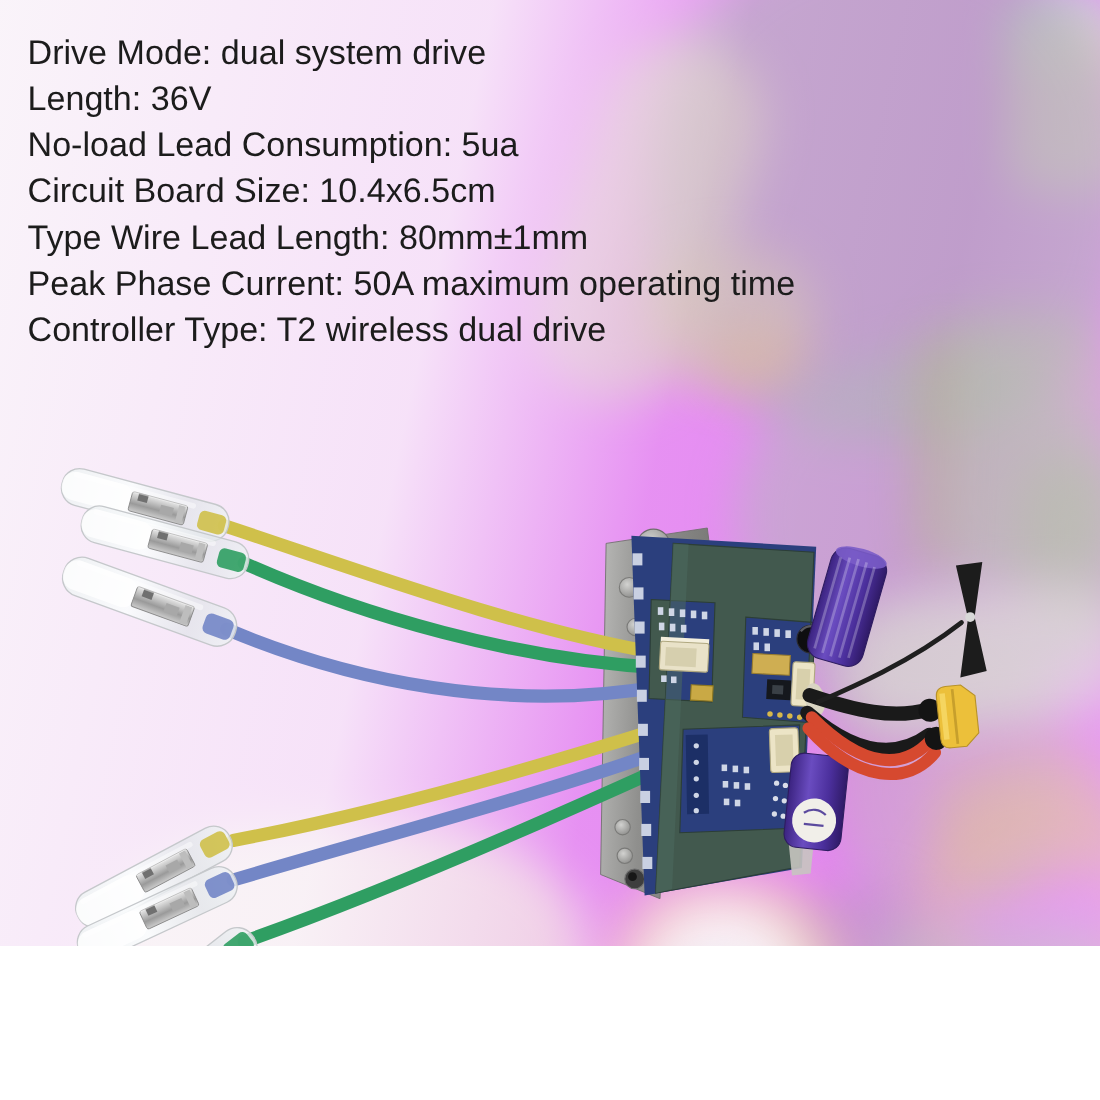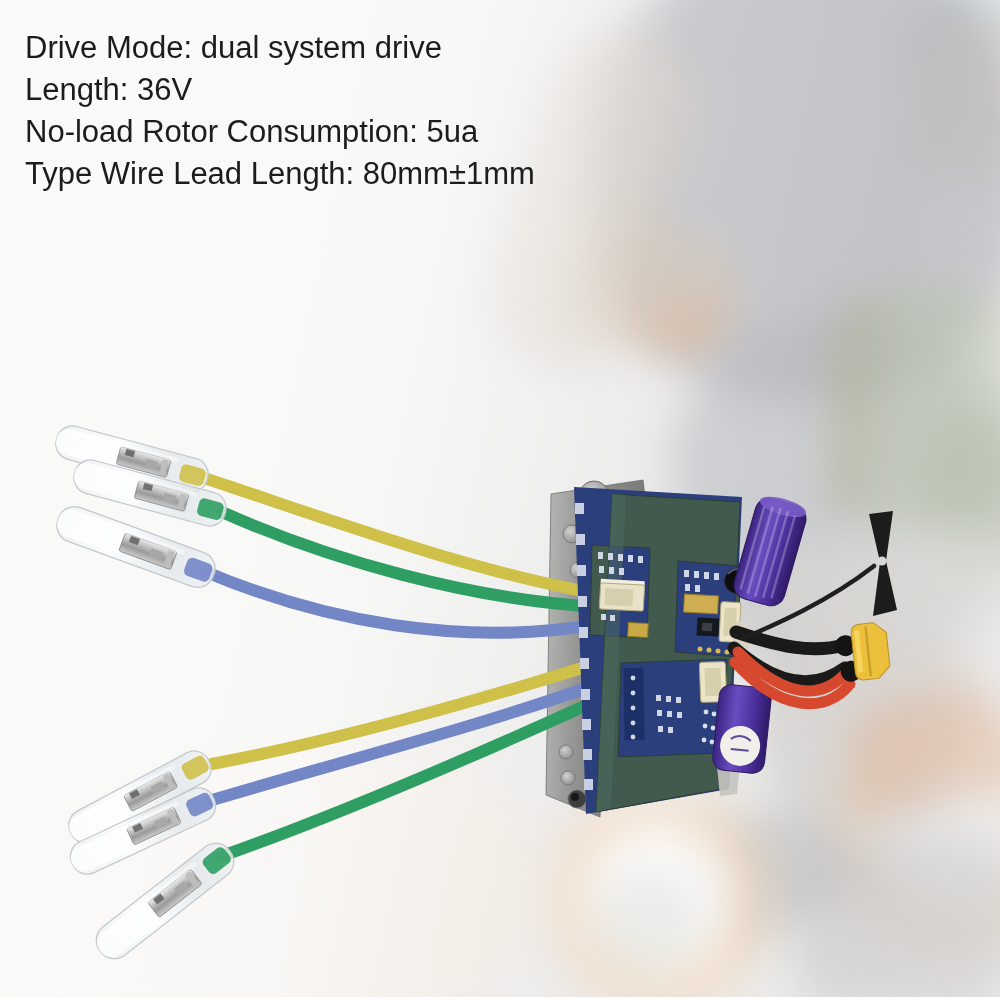--- a/index.html
+++ b/index.html
@@ -1,18 +1,18 @@
 <!DOCTYPE html>
 <html><head>
 <meta charset="utf-8">
 <style>
   html,body{margin:0;padding:0;background:#ffffff;}
   .stage{
-    position:relative;width:1000px;height:997px;overflow:hidden;
-    background:#e5e5e5;font-family:"Liberation Sans",sans-serif;
+    position:relative;width:1000px;height:860px;overflow:hidden;
+    background:#d946ef;font-family:"Liberation Sans",sans-serif;
   }
   
   .bg{position:absolute;inset:0;}
   .bg .blob{position:absolute;filter:blur(22px);}
   .b-sky{left:920px;top:-15px;width:95px;height:80px;background:#a9c6de;opacity:.75;border-radius:40%;}
   .b-building{left:915px;top:15px;width:105px;height:160px;background:#d9c8a4;opacity:.7;border-radius:20%;}
   .b-torso{left:590px;top:-60px;width:440px;height:460px;background:#7e8290;opacity:.62;border-radius:45%;}
   .b-arm{left:515px;top:30px;width:150px;height:340px;background:#cbb9a6;opacity:.6;border-radius:80px;transform:rotate(18deg);}
   .b-hand{left:585px;top:225px;width:155px;height:125px;background:#c2a88c;opacity:.55;border-radius:45%;}
   .b-glove{left:638px;top:298px;width:95px;height:62px;background:#cd8a55;opacity:.42;border-radius:45%;filter:blur(14px);}
@@ -326,17 +326,20 @@
           <rect x="30" y="-8" width="6" height="16" fill="#bdbdbd"></rect>
         <rect x="50" y="-9" width="25" height="18" rx="5" fill="#2f9e62" opacity="0.9"></rect>
         <rect x="-70" y="-13" width="115" height="5" rx="2.5" fill="#ffffff" opacity="0.45"></rect>
       </g>
     </g>
   </svg>
 
   <div class="specs">
     <div>Drive Mode: dual system drive</div>
     <div>Length: 36V</div>
-    <div>No-load Rotor Consumption: 5ua</div>
+    <div>No-load Lead Consumption: 5ua</div>
+    <div>Circuit Board Size: 10.4x6.5cm</div>
     <div>Type Wire Lead Length: 80mm±1mm</div>
+    <div>Peak Phase Current: 50A maximum operating time</div>
+    <div>Controller Type: T2 wireless dual drive</div>
   </div>
 
 </div>
 
 </body></html>

